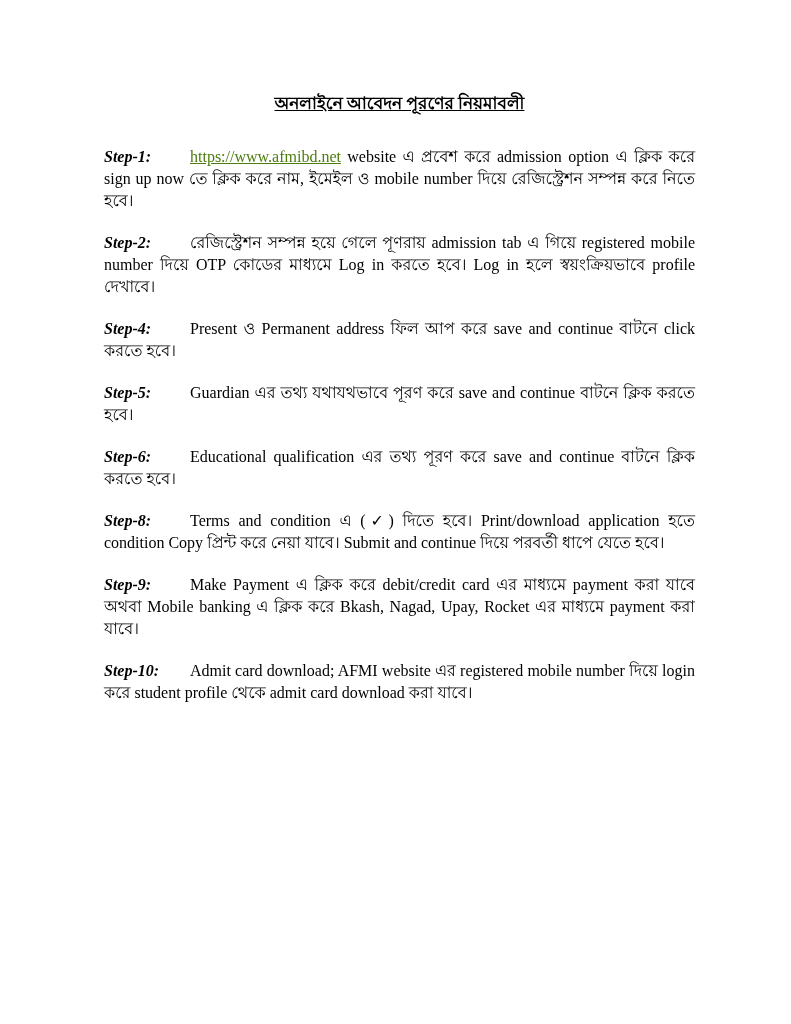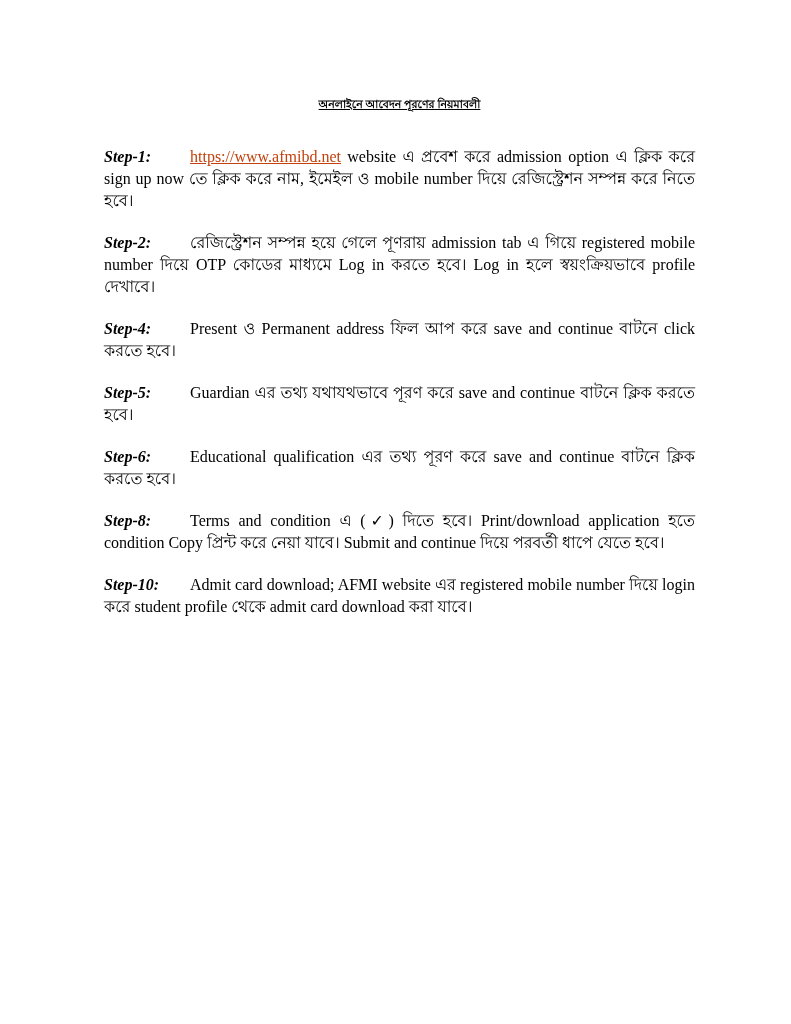--- a/index.html
+++ b/index.html
@@ -16,40 +16,40 @@
     box-sizing: border-box;
     padding: 92px 96px 0 104px;
     font-family: "Liberation Serif", "DejaVu Serif", serif;
     font-size: 16px;
     line-height: 22px;
     color: #000000;
     text-align: justify;
   }
   .doc-title {
     text-align: center;
-    font-size: 11px;
+    font-size: 17px;
     font-weight: bold;
     text-decoration: underline;
     margin: 0 0 30px 0;
     line-height: 24px;
   }
   p.step {
     margin: 0 0 20px 0;
   }
   .step-label {
     display: inline-block;
     min-width: 86px;
     font-weight: bold;
     font-style: italic;
   }
   .step-label.wide {
     min-width: 131px;
   }
   a.doc-link {
-    color: #c2410c;
+    color: #4d7c0f;
     text-decoration: underline;
   }
 </style>
 </head>
 <body>
 
 <div class="page">
 
   <h1 class="doc-title">অনলাইনে আবেদন পূরণের নিয়মাবলী</h1>
 
@@ -60,16 +60,17 @@
 
   <p class="step"><span class="step-label">Step-4:</span><span>Present ও Permanent address ফিল আপ করে save and continue বাটনে click করতে হবে।</span></p>
 
   <p class="step"><span class="step-label">Step-5:</span><span>Guardian এর তথ্য যথাযথভাবে পূরণ করে save and continue বাটনে ক্লিক করতে হবে।</span></p>
 
   <p class="step"><span class="step-label">Step-6:</span><span>Educational qualification এর তথ্য পূরণ করে save and continue বাটনে ক্লিক করতে হবে।</span></p>
 
 
   <p class="step"><span class="step-label">Step-8:</span><span>Terms and condition এ (✓) দিতে হবে। Print/download application হতে condition Copy প্রিন্ট করে নেয়া যাবে। Submit and continue দিয়ে পরবর্তী ধাপে যেতে হবে।</span></p>
 
+  <p class="step"><span class="step-label">Step-9:</span><span>Make Payment এ ক্লিক করে debit/credit card এর মাধ্যমে payment করা যাবে অথবা Mobile banking এ ক্লিক করে Bkash, Nagad, Upay, Rocket এর মাধ্যমে payment করা যাবে।</span></p>
 
   <p class="step"><span class="step-label">Step-10:</span><span>Admit card download; AFMI website এর registered mobile number দিয়ে login করে student profile থেকে admit card download করা যাবে।</span></p>
 
 </div>
 
 </body></html>

